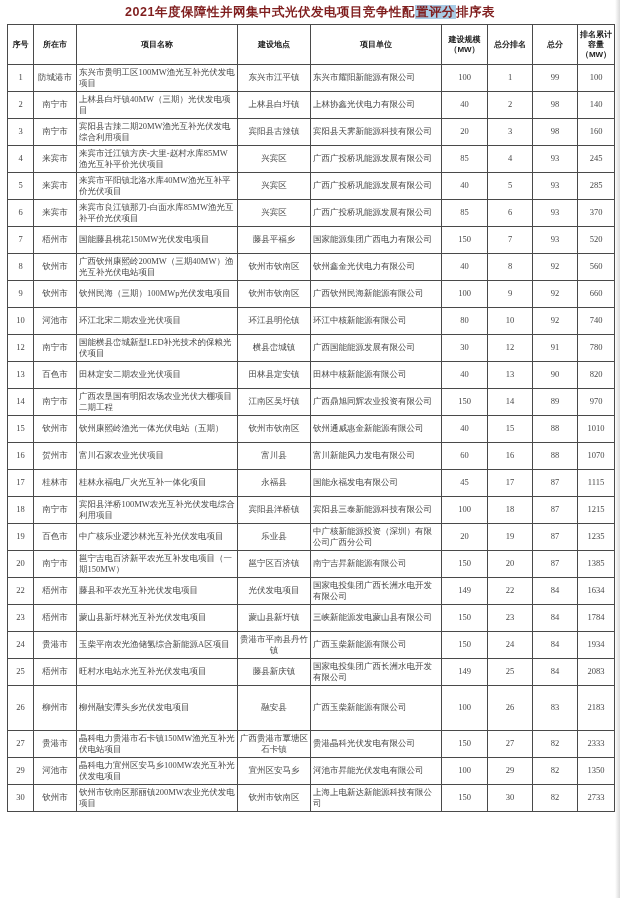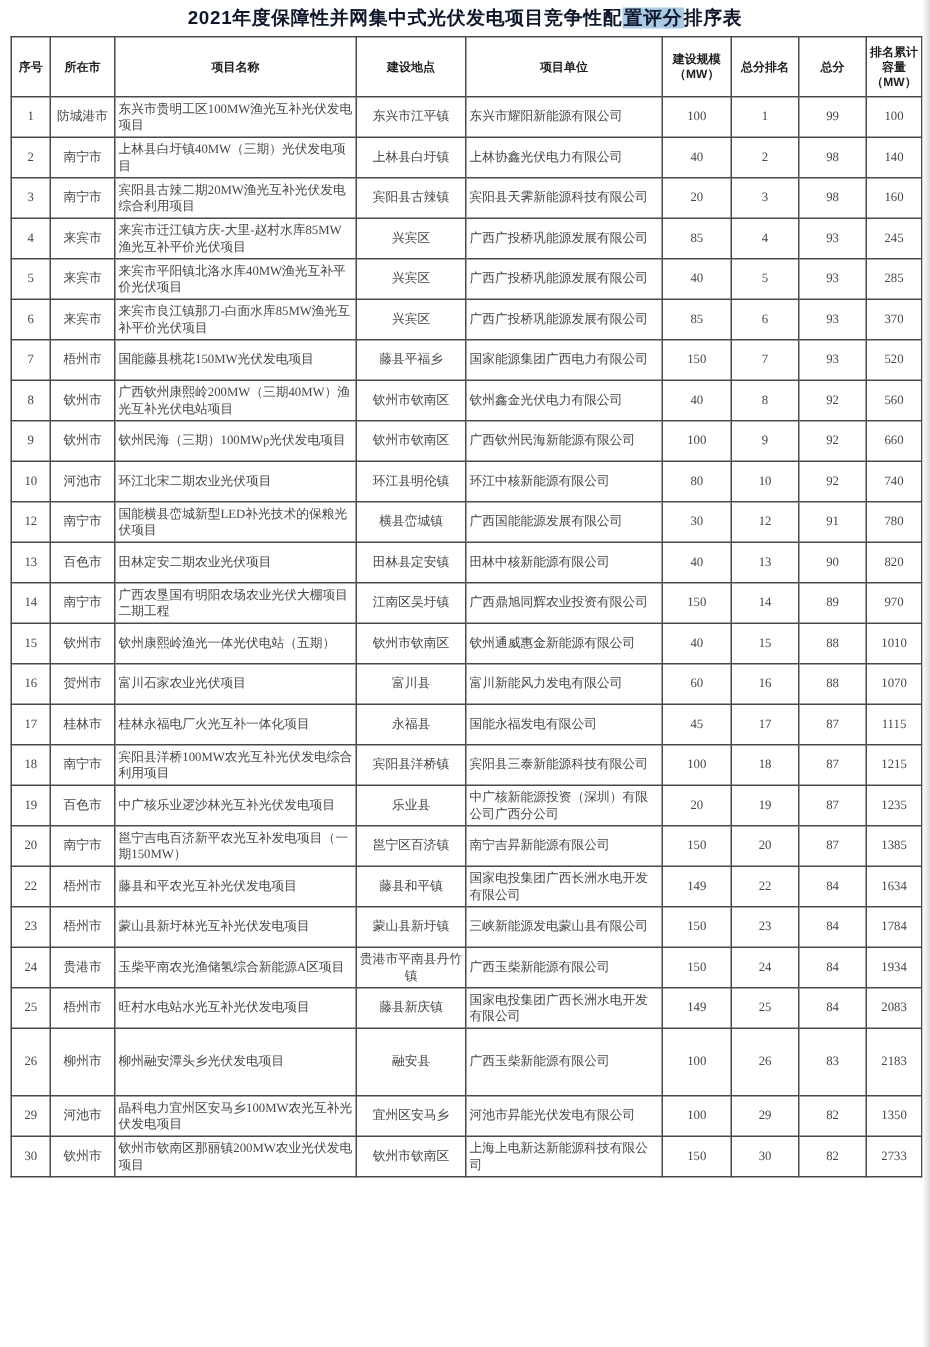--- a/index.html
+++ b/index.html
@@ -14,21 +14,21 @@
   .page-edge {
     position: absolute; top: 0; right: 0;
     width: 5px; height: 898px;
     background: linear-gradient(to right, #ffffff, #d9d9d9);
   }
   .doc-title {
     text-align: center;
     font-family: "Liberation Sans", "DejaVu Sans", sans-serif;
     font-weight: bold;
     font-size: 12.5px;
-    color: #0f172a;
+    color: #7f1d1d;
     padding-top: 4px;
     letter-spacing: 0.5px;
   }
   .doc-title .hl { padding: 0 1px; }
   table.rank {
     border-collapse: collapse;
     table-layout: fixed;
     width: 607px;
     margin: 3px 0 0 7px;
   }
@@ -310,21 +310,21 @@
           <td class="al">南宁吉昇新能源有限公司</td>
           <td>150</td>
           <td>20</td>
           <td>87</td>
           <td>1385</td>
         </tr>
         <tr>
           <td>22</td>
           <td>梧州市</td>
           <td class="al">藤县和平农光互补光伏发电项目</td>
-          <td>藤县和平镇</td>
+          <td>光伏发电项目</td>
           <td class="al">国家电投集团广西长洲水电开发有限公司</td>
           <td>149</td>
           <td>22</td>
           <td>84</td>
           <td>1634</td>
         </tr>
         <tr>
           <td>23</td>
           <td>梧州市</td>
           <td class="al">蒙山县新圩林光互补光伏发电项目</td>
@@ -362,20 +362,31 @@
           <td>柳州市</td>
           <td class="al">柳州融安潭头乡光伏发电项目</td>
           <td>融安县</td>
           <td class="al">广西玉柴新能源有限公司</td>
           <td>100</td>
           <td>26</td>
           <td>83</td>
           <td>2183</td>
         </tr>
         <tr>
+          <td>27</td>
+          <td>贵港市</td>
+          <td class="al">晶科电力贵港市石卡镇150MW渔光互补光伏电站项目</td>
+          <td>广西贵港市覃塘区石卡镇</td>
+          <td class="al">贵港晶科光伏发电有限公司</td>
+          <td>150</td>
+          <td>27</td>
+          <td>82</td>
+          <td>2333</td>
+        </tr>
+        <tr>
           <td>29</td>
           <td>河池市</td>
           <td class="al">晶科电力宜州区安马乡100MW农光互补光伏发电项目</td>
           <td>宜州区安马乡</td>
           <td class="al">河池市昇能光伏发电有限公司</td>
           <td>100</td>
           <td>29</td>
           <td>82</td>
           <td>1350</td>
         </tr>

